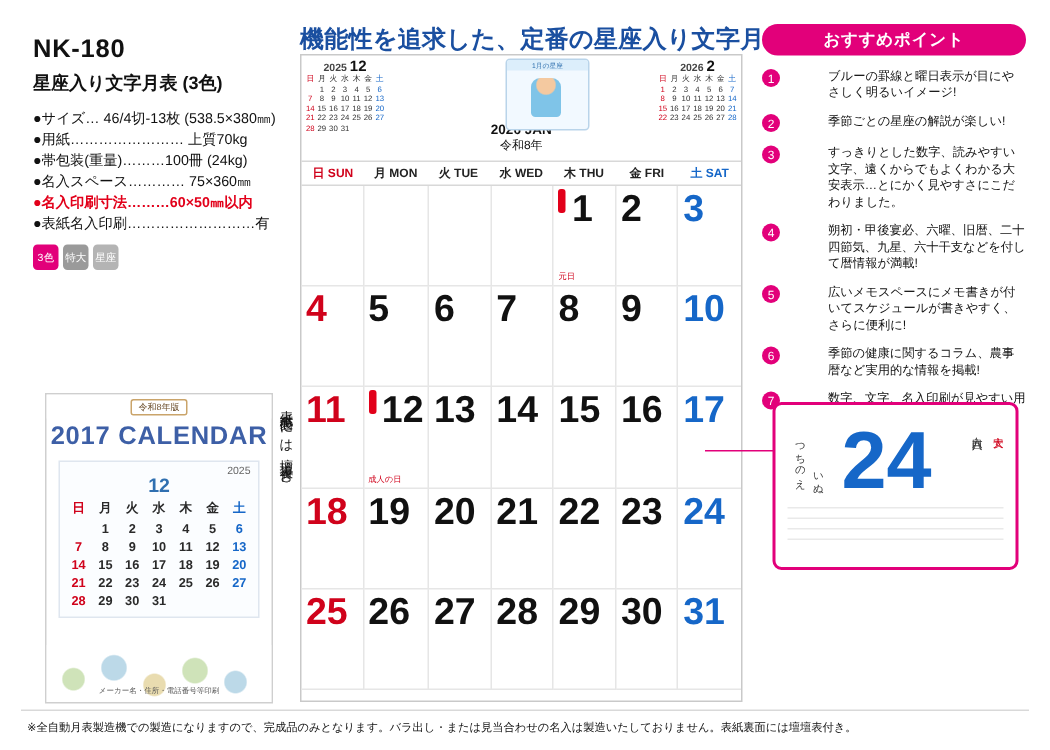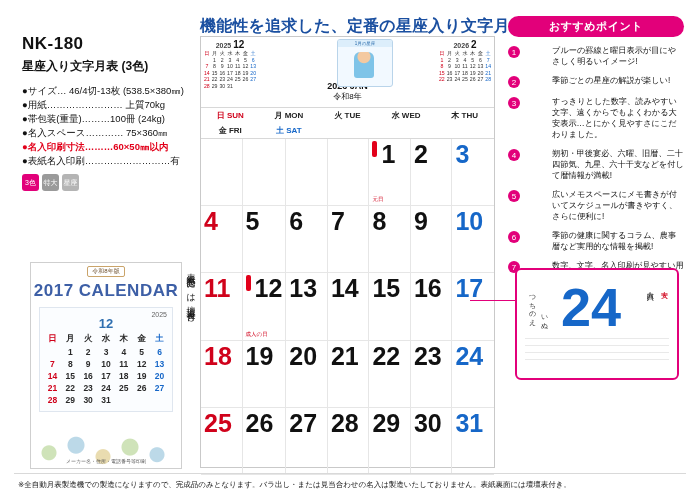--- a/index.html
+++ b/index.html
@@ -7,21 +7,21 @@
     width:700px;height:500px;
     background:#ffffff;
     font-family:"Liberation Sans","DejaVu Sans",sans-serif;
     position:relative;
     overflow:hidden;
     color:#111;
   }
   .root{position:relative;width:700px;height:500px;}
 
   
-  .spec{position:absolute;left:22px;top:34px;width:175px;}
+  .spec{position:absolute;left:22px;top:23px;width:175px;}
   .spec .code{font-size:17px;font-weight:bold;letter-spacing:.5px;color:#111;}
   .spec .pname{font-size:12px;font-weight:bold;margin-top:4px;color:#111;}
   .spec ul{list-style:none;margin:9px 0 0 0;padding:0;}
   .spec li{font-size:9.5px;line-height:14px;color:#111;white-space:nowrap;}
   .spec li.red{color:#e2001a;font-weight:bold;}
   .badges{margin-top:6px;display:flex;gap:3px;}
   .badge{width:17px;height:17px;border-radius:3px;background:#7d7d7d;color:#fff;
          font-size:7px;display:flex;align-items:center;justify-content:center;}
   .badge.b2{background:#9a9a9a;}
   .badge.b3{background:#b4b4b4;}
@@ -71,21 +71,21 @@
   .bigmonth .bignum{font-size:42px;font-weight:bold;color:#111;line-height:36px;}
   .bigmonth .eng{font-size:9px;font-weight:bold;color:#111;margin-top:2px;}
   .bigmonth .wareki{font-size:8px;color:#111;text-align:center;}
   .illus{position:absolute;left:78px;top:2px;width:54px;height:46px;
          border:1px solid #b9d4ea;border-radius:3px;background:#f2f9ff;overflow:hidden;}
   .illus .tag{font-size:4.5px;color:#2e6fae;text-align:center;line-height:7px;background:#dceefb;}
   .illus .fig{position:absolute;left:16px;top:12px;width:20px;height:26px;
       background:radial-gradient(circle at 50% 18%, #f4c9a0 0 6px, transparent 7px),
                  linear-gradient(#7fc4e8 0 100%);border-radius:6px 6px 3px 3px;}
 
-  .dowrow{display:grid;grid-template-columns:repeat(5,1fr);border-bottom:1px solid #d8d8d8;}
+  .dowrow{display:grid;grid-template-columns:repeat(7,1fr);border-bottom:1px solid #d8d8d8;}
   .dowrow div{font-size:8px;font-weight:bold;text-align:center;padding:2px 0;color:#222;}
   .dowrow div.sun{color:#d0021b;}
   .dowrow div.sat{color:#1667c8;}
 
   .daygrid{display:grid;grid-template-columns:repeat(7,1fr);grid-auto-rows:1fr;height:336px;}
   .cell{border-right:1px solid #e6e6e6;border-bottom:1px solid #e6e6e6;position:relative;box-sizing:border-box;padding:2px 3px;}
   .cell:nth-child(7n){border-right:none;}
   .cell .num{font-size:25px;font-weight:bold;line-height:26px;color:#111;text-align:left;}
   .cell.sun .num{color:#d0021b;}
   .cell.sat .num{color:#1667c8;}

